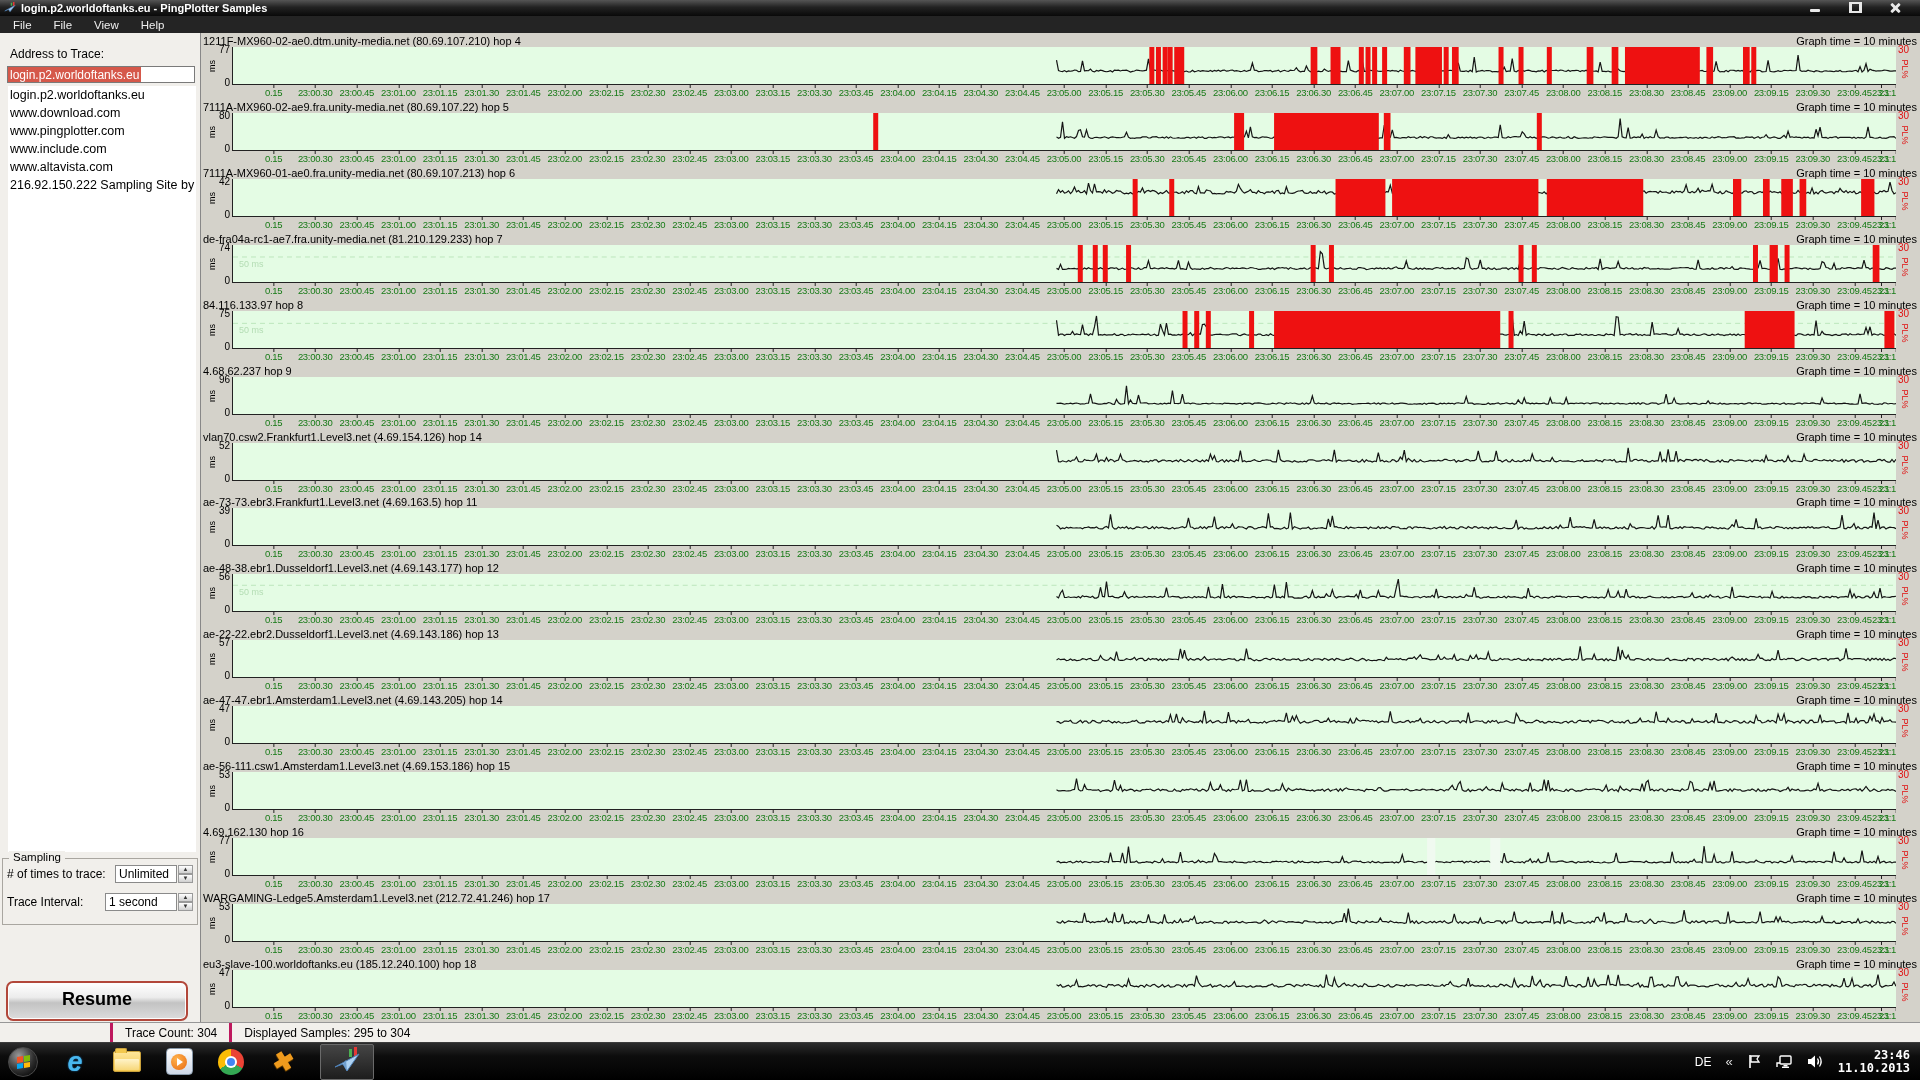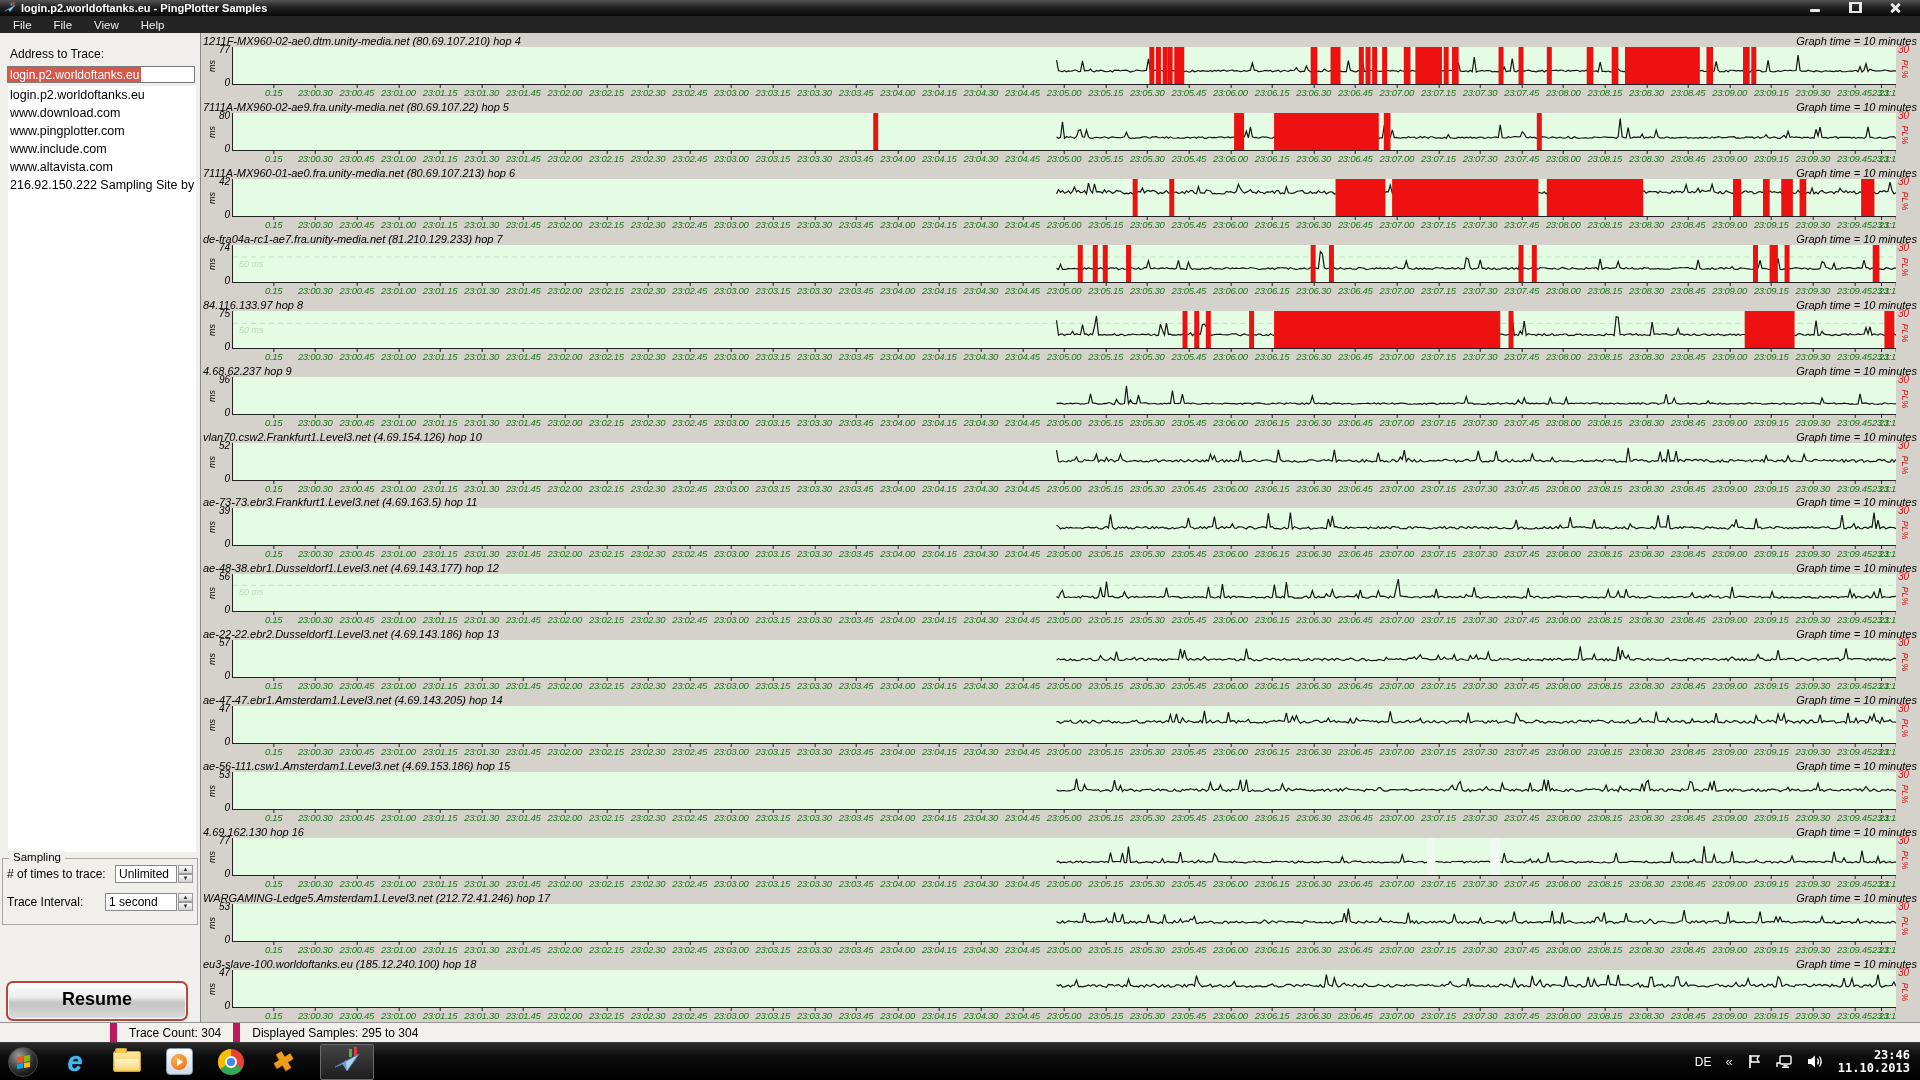--- a/index.html
+++ b/index.html
@@ -45,21 +45,21 @@
   .spin-btns{width:15px;display:flex;flex-direction:column;margin-left:1px;}
   .spin-btn{flex:1;background:linear-gradient(#fff,#cfcfcf);border:1px solid #9a9a9a;
     font-size:6px;line-height:6px;text-align:center;color:#333;padding:0;cursor:default;}
   .resume-btn{position:absolute;left:6px;right:12px;top:948px;height:36px;border-radius:7px;
     border:2px solid #b2473a;box-shadow:inset 0 0 0 1px #fdfdfd;
     background:linear-gradient(#ffffff,#ececec 40%,#c3c3c3 55%,#dcdcdc);
     font-size:18px;font-weight:bold;text-align:center;line-height:32px;cursor:default;}
 
   
   .graphs{position:absolute;left:201px;top:33px;width:1719px;height:989px;overflow:hidden;}
-  .hop-row{height:65.93px;position:relative;overflow:hidden;font-style:italic;}
+  .hop-row{height:65.93px;position:relative;overflow:hidden;}
   .hop-head{height:14px;display:flex;justify-content:space-between;align-items:flex-end;
     font-size:11px;padding:0 3px 0 2px;}
   .hop-mid{display:flex;height:38px;}
   .ycol{width:31px;position:relative;font-size:10px;flex:0 0 auto;}
   .ymax{position:absolute;top:-3px;right:2px;}
   .yzero{position:absolute;bottom:-3px;right:2px;}
   .yunit{position:absolute;top:50%;left:11px;transform:translate(-50%,-50%) rotate(-90deg);font-size:9px;}
   .plot{width:1664px;height:38px;background:#e4fce4;border-left:1px solid #222;
     border-bottom:1px solid #222;box-sizing:border-box;position:relative;flex:0 0 auto;}
   .plot svg{position:absolute;left:0;top:0;width:100%;height:100%;display:block;}
@@ -68,21 +68,21 @@
   .rpl{position:absolute;top:58%;left:9px;transform:translate(-50%,-50%) rotate(90deg);font-size:9px;}
   .ticks{position:relative;margin-left:31px;width:1664px;height:13px;overflow:hidden;
     font-size:9.5px;color:#167a16;letter-spacing:-0.3px;}
   .tick{position:absolute;top:0;transform:translateX(-50%);white-space:nowrap;padding-top:2px;}
   .tick::before{content:'';position:absolute;top:0;left:50%;width:1px;height:3px;background:#222;}
   .tick.last{transform:none;}
 
   
   .statusbar{position:absolute;left:0;top:1022px;right:0;height:20px;background:#f2f0ec;
     border-top:1px solid #979797;display:flex;font-size:12px;align-items:stretch;}
-  .sb-cell{display:flex;align-items:center;padding:0 12px;border-right:7px solid #be185d;}
+  .sb-cell{display:flex;align-items:center;padding:0 12px;border-right:3px solid #be185d;}
   .sb-blank{width:86px;}
 
   
   .taskbar{position:absolute;left:0;top:1042px;right:0;height:38px;
     background:linear-gradient(#2c2c2c,#0d0d0d 35%,#000 100%);
     display:flex;align-items:center;border-top:1px solid #3c3c3c;box-sizing:border-box;}
   .tb-icons{display:flex;align-items:center;gap:22px;padding-left:8px;}
   .orb{width:30px;height:30px;border-radius:50%;position:relative;
     background:radial-gradient(circle at 35% 28%,#9a9a9a,#2e2e2e 55%,#050505 90%);
     border:1px solid #4a4a4a;box-sizing:border-box;}
@@ -632,21 +632,21 @@
         <span class="tick" style="left: 1497.6px;">23:09.00</span>
         <span class="tick" style="left: 1539.2px;">23:09.15</span>
         <span class="tick" style="left: 1580.8px;">23:09.30</span>
         <span class="tick" style="left: 1622.4px;">23:09.45</span>
         <span class="tick" style="left: 1664px;">23:10.00</span>
         <span class="tick last" style="left: 1640px;">23:1</span>
       </div>
     </div>
     <div class="hop-row">
       <div class="hop-head">
-        <span>vlan70.csw2.Frankfurt1.Level3.net (4.69.154.126) hop 10</span>
+        <span>vlan70.csw2.Frankfurt1.Level3.net (4.69.154.126) hop 14</span>
         <span>Graph time = 10 minutes</span>
       </div>
       <div class="hop-mid">
         <div class="ycol">
           <span class="ymax">52</span>
           <span class="yunit">ms</span>
           <span class="yzero">0</span>
         </div>
         <div class="plot">
           <svg viewBox="0 0 1664 38" preserveAspectRatio="none">

